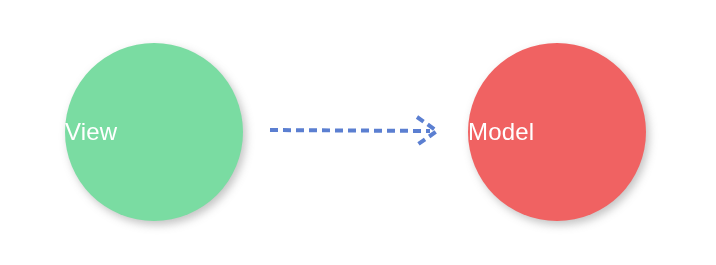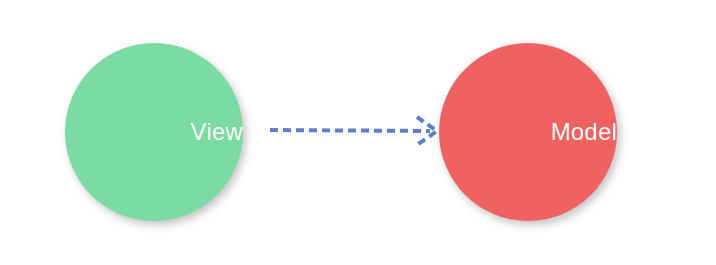--- a/index.html
+++ b/index.html
@@ -17,21 +17,21 @@
     position: relative;
     width: 716px;
     height: 265px;
     background: #ffffff;
   }
   .node {
     position: absolute;
     border-radius: 50%;
     display: flex;
     align-items: center;
-    justify-content: flex-end;
+    justify-content: flex-start;
     box-shadow: 3px 4px 9px rgba(100, 100, 100, 0.38);
   }
   .node-label {
     color: #ffffff;
     font-family: "Liberation Sans", sans-serif;
     font-size: 24px;
     font-weight: 400;
     letter-spacing: 0.2px;
     line-height: 1;
     user-select: none;
@@ -64,21 +64,21 @@
 </style>
 </head>
 <body>
 
 <div id="diagram-root" style="width: 716px; height: 265px; background: rgb(255, 255, 255);">
 
   <div class="node" id="node-view" style="width: 178px; height: 178px; left: 65px; top: 43px; background: rgb(122, 220, 162);">
     <span class="node-label" style="color: rgb(255, 255, 255);">View</span>
   </div>
 
-  <div class="node" id="node-model" style="width: 178px; height: 178px; left: 439px; top: 43px; background: rgb(240, 98, 98);">
+  <div class="node" id="node-model" style="width: 178px; height: 178px; left: 468px; top: 43px; background: rgb(240, 98, 98);">
     <span class="node-label" style="color: rgb(255, 255, 255);">Model</span>
   </div>
 
   <svg id="edge-layer" width="716" height="265" viewBox="0 0 716 265">
     <g>
       <line class="edge-path" x1="270" y1="130" x2="430" y2="131" stroke="#5B7FD1" stroke-dasharray="8 5" stroke-width="4"></line>
       <path class="edge-path" d="M 417 117 L 437 131 L 417 145" stroke="#5B7FD1" stroke-dasharray="8 5" stroke-linejoin="miter" stroke-width="4"></path>
     </g>
   </svg>
 

